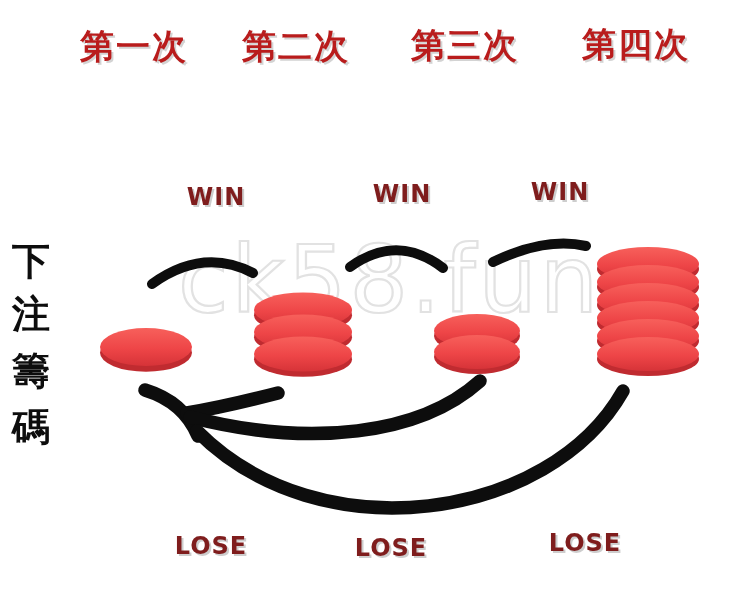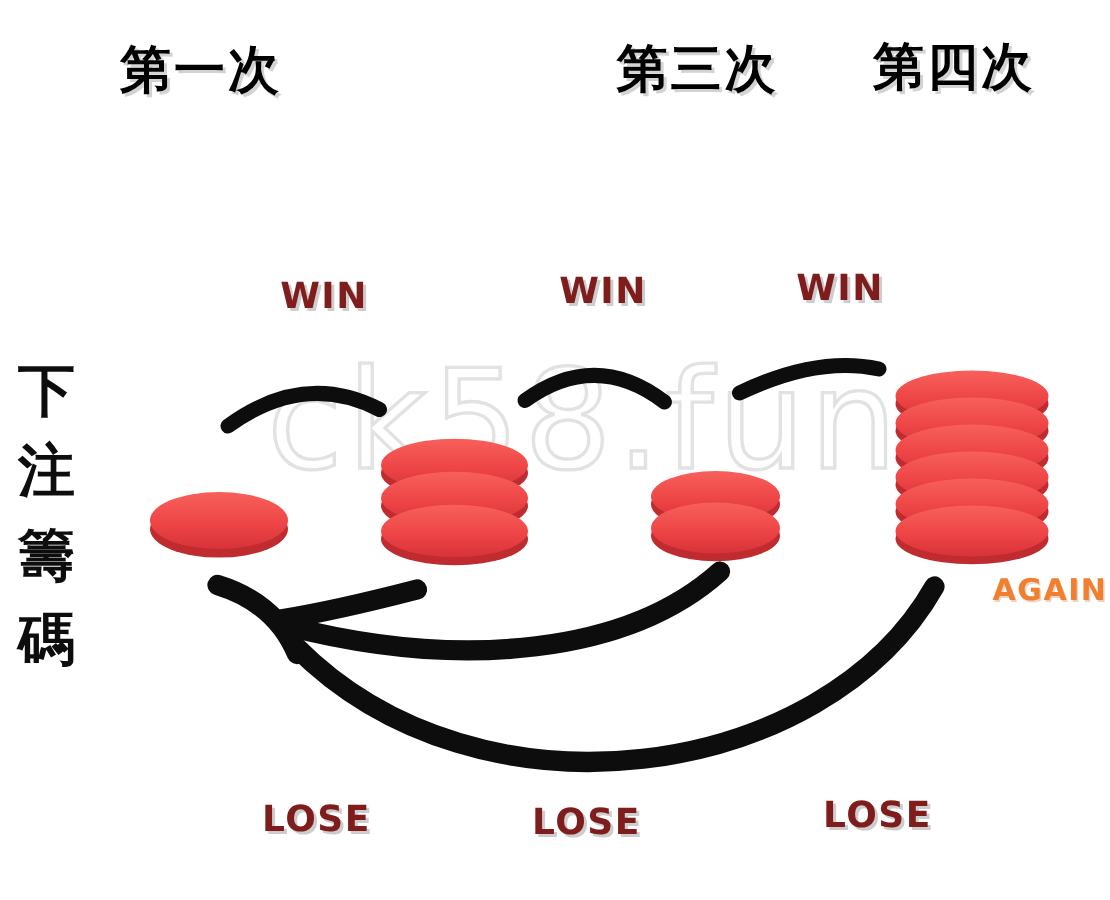--- a/index.html
+++ b/index.html
@@ -11,21 +11,21 @@
   .ink{stroke:var(--ink,#0d0d0d);fill:none;stroke-linecap:round;stroke-linejoin:round;}
   .arc{stroke-width:10px;}
   .arrow{stroke-width:13.5px;}
   .wm{
     font:400 92px "DejaVu Sans",sans-serif;letter-spacing:3px;
     fill:none;stroke:#e2e2e2;stroke-width:2.2px;
   }
   .hdr{
     position:absolute;top:24px;transform:translateX(-50%);
     font:700 34px "Liberation Sans",sans-serif;letter-spacing:2px;
-    color:#000000;white-space:nowrap;
+    color:#b91c1c;white-space:nowrap;
     text-shadow:2px 2px 0 rgba(130,130,130,.35);
   }
   .flow{
     position:absolute;transform:translate(-50%,-50%);
     font:700 24px "DejaVu Sans",sans-serif;letter-spacing:1px;
     color:#7f1d1d;white-space:nowrap;
     text-shadow:2px 2px 0 rgba(130,130,130,.4);
   }
   .again{
     font:700 20px "DejaVu Sans",sans-serif;letter-spacing:1px;
@@ -87,33 +87,33 @@
         <ellipse cx="648" cy="323.1" rx="51" ry="17" fill="#c02b30"></ellipse>
         <ellipse cx="648" cy="318" rx="51" ry="17" fill="url(#chipBody)"></ellipse>
         <ellipse cx="648" cy="341.1" rx="51" ry="17" fill="#c02b30"></ellipse>
         <ellipse cx="648" cy="336" rx="51" ry="17" fill="url(#chipBody)"></ellipse>
         <ellipse cx="648" cy="359.1" rx="51" ry="17" fill="#c02b30"></ellipse>
         <ellipse cx="648" cy="354" rx="51" ry="17" fill="url(#chipBody)"></ellipse>
       </g>
   </svg>
 
   <div class="hdr" style="left:134px">第一次</div>
+  <div class="hdr" style="left:296px">第二次</div>
   <div class="hdr" style="left:636px;top:22px">第四次</div>
   <div class="hdr" style="left:465px;top:23px">第三次</div>
 
   <div>
     <span class="side-char" style="top:261px">下</span>
     <span class="side-char" style="top:314px">注</span>
     <span class="side-char" style="top:371px">籌</span>
     <span class="side-char" style="top:427px">碼</span>
   </div>
 
   <div class="flow" style="left:216px;top:197px">WIN</div>
   <div class="flow" style="left:402px;top:194px">WIN</div>
   <div class="flow" style="left:560px;top:192px">WIN</div>
 
   <div class="flow" style="left:211px;top:546px">LOSE</div>
   <div class="flow" style="left:391px;top:548px">LOSE</div>
   <div class="flow" style="left:585px;top:543px">LOSE</div>
 
-  <div class="flow again" style="left: 700px; top: 393px; color: rgb(240, 128, 47);">AGAIN</div>
 
 </div>
 
 </body></html>

